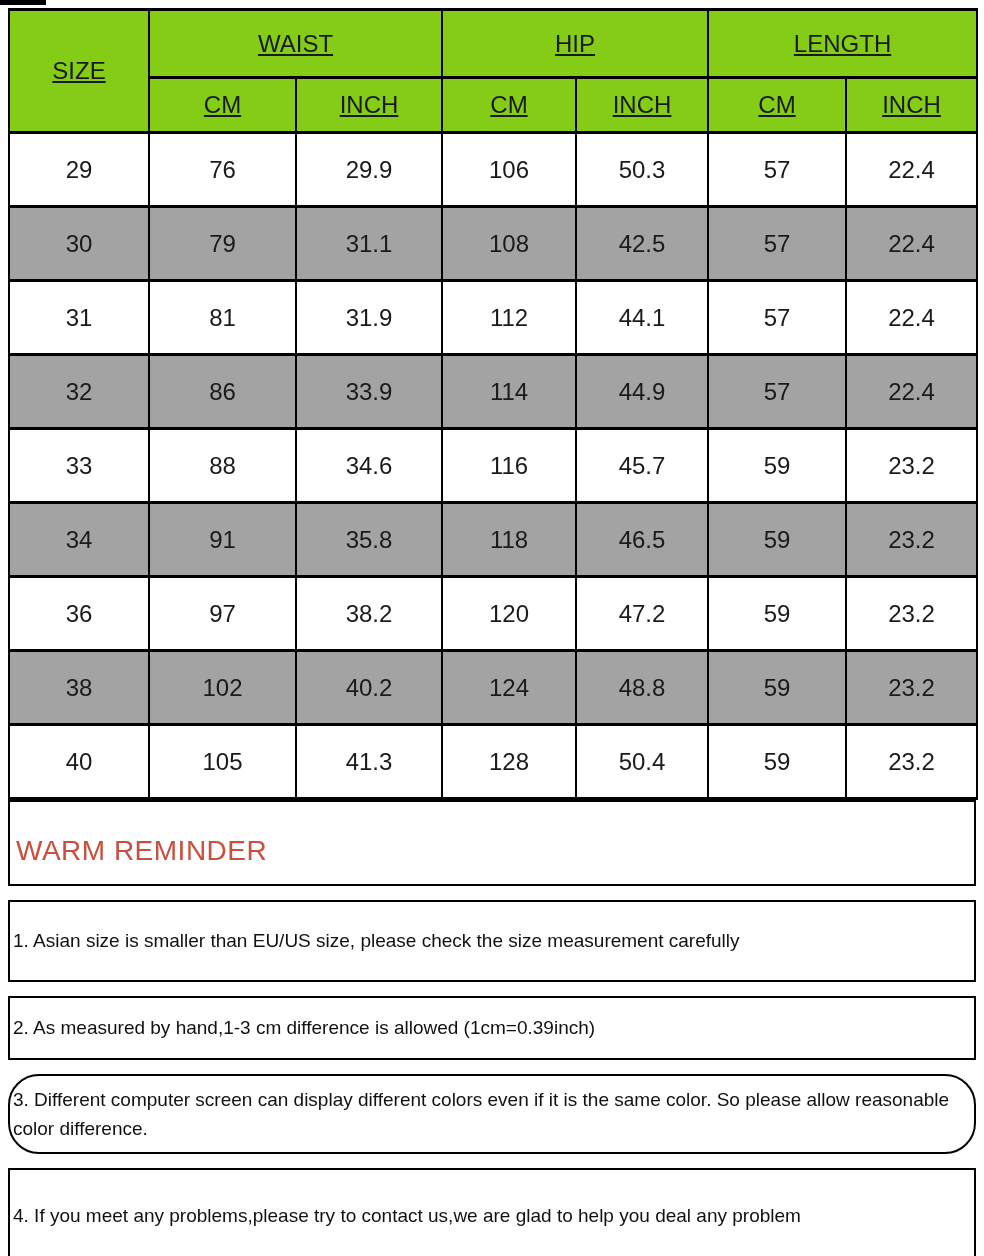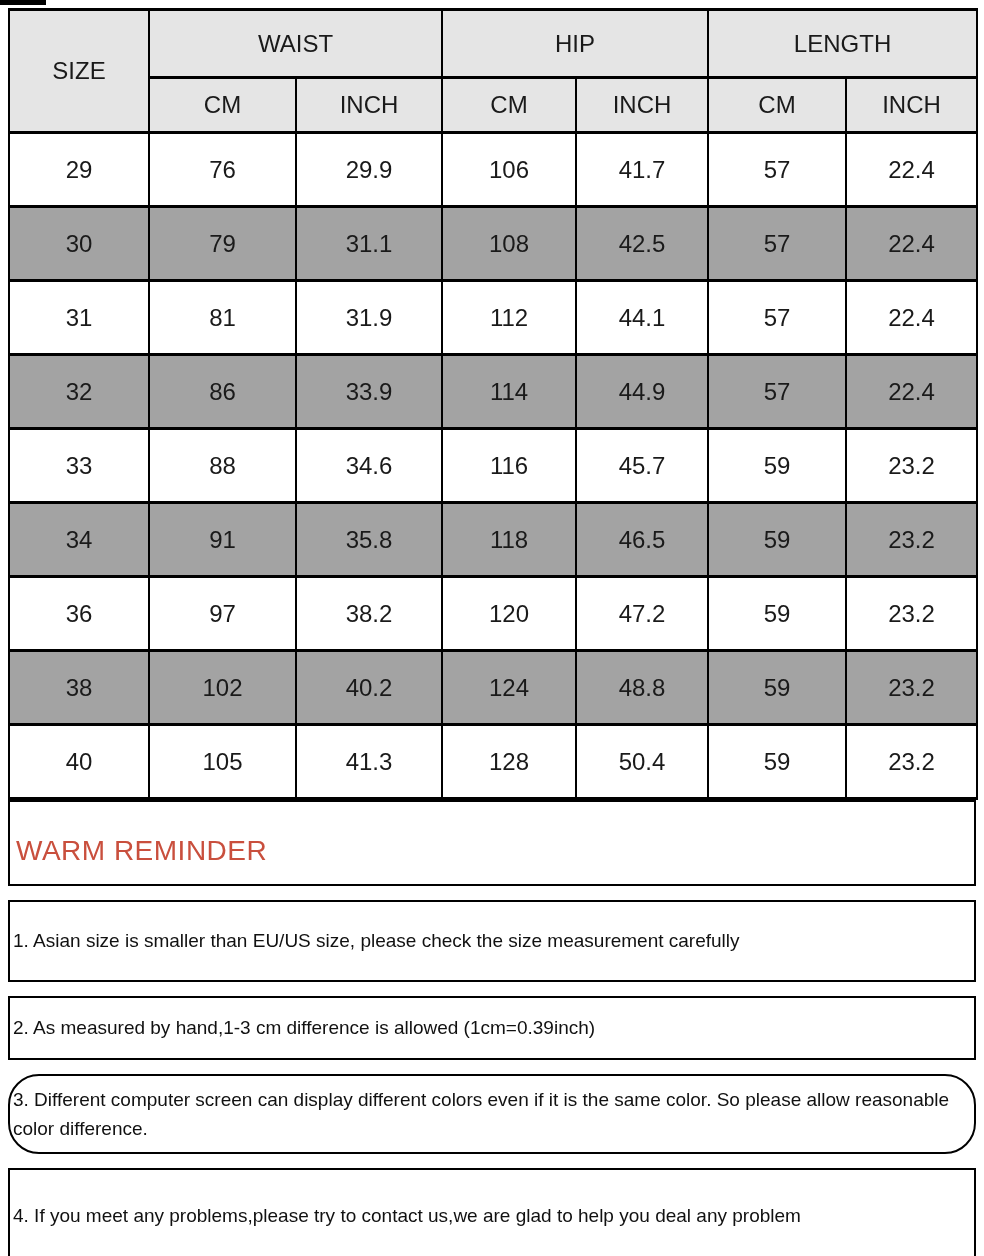--- a/index.html
+++ b/index.html
@@ -42,22 +42,23 @@
     border-right: 2px solid #000000;
     border-top: 3px solid #000000;
     border-bottom: 3px solid #000000;
     text-align: center;
     vertical-align: middle;
     font-size: 24px;
     font-weight: 400;
     padding: 0;
   }
   table.size-table th {
-    background: #e5e5e5;
+    background: #84cc16;
     font-weight: 400;
+    text-decoration: underline;
   }
   tr.group-header th { height: 65px; }
   tr.unit-header th  { height: 52px; }
   tr.data-row td     { height: 71px; background: #ffffff; }
   tr.data-row.alt td { background: #a3a3a3; }
 
   .box {
     box-sizing: border-box;
     border: 2px solid #000000;
     width: 968px;
@@ -120,21 +121,21 @@
           <th>CM</th>
           <th>INCH</th>
         </tr>
       </thead>
       <tbody>
         <tr class="data-row">
           <td>29</td>
           <td>76</td>
           <td>29.9</td>
           <td>106</td>
-          <td>41.7</td>
+          <td>50.3</td>
           <td>57</td>
           <td>22.4</td>
         </tr>
         <tr class="data-row alt">
           <td>30</td>
           <td>79</td>
           <td>31.1</td>
           <td>108</td>
           <td>42.5</td>
           <td>57</td>

